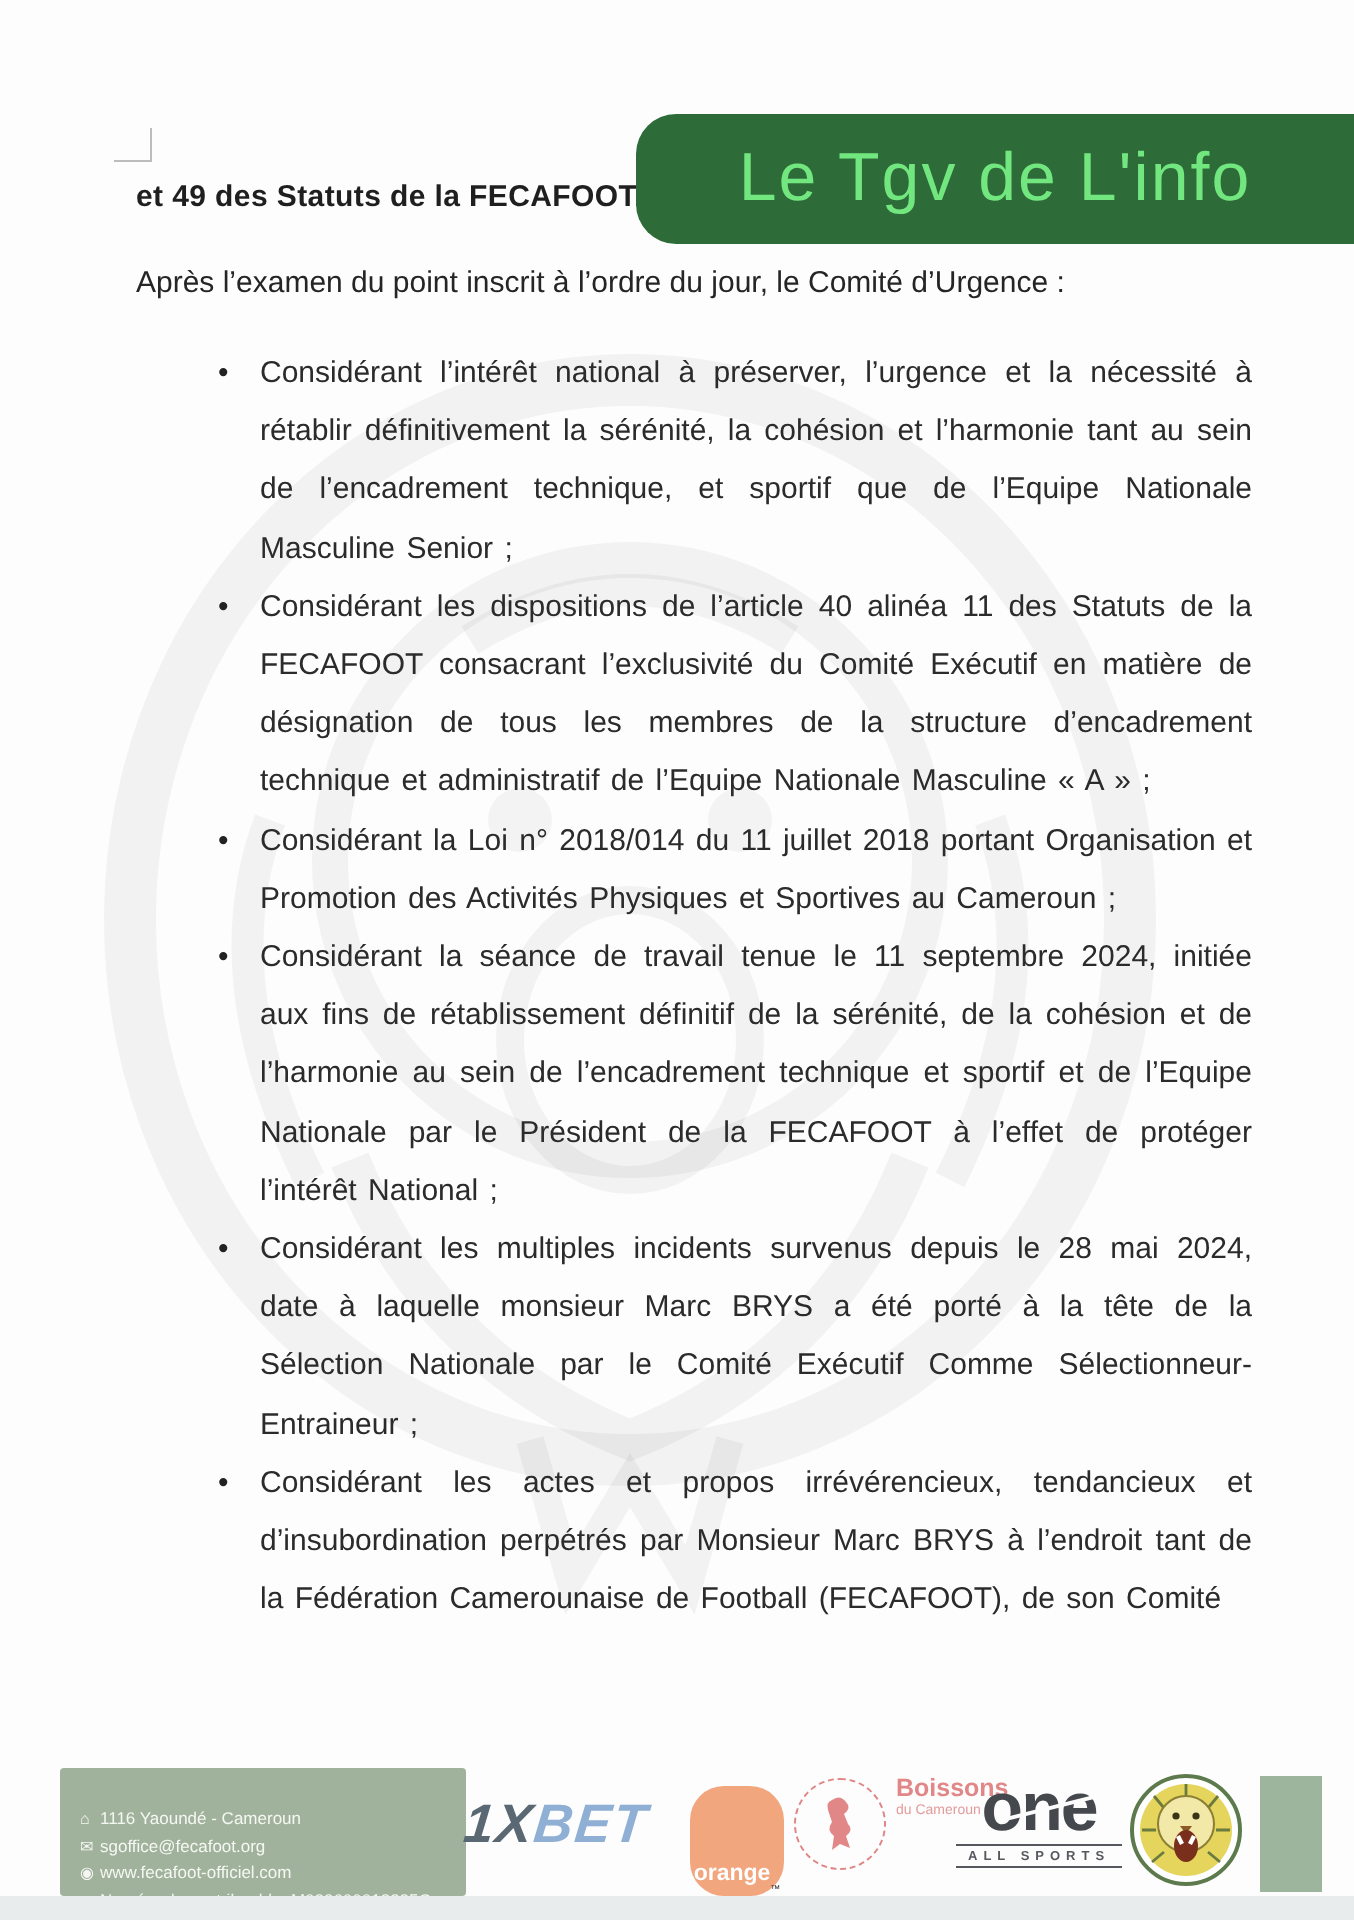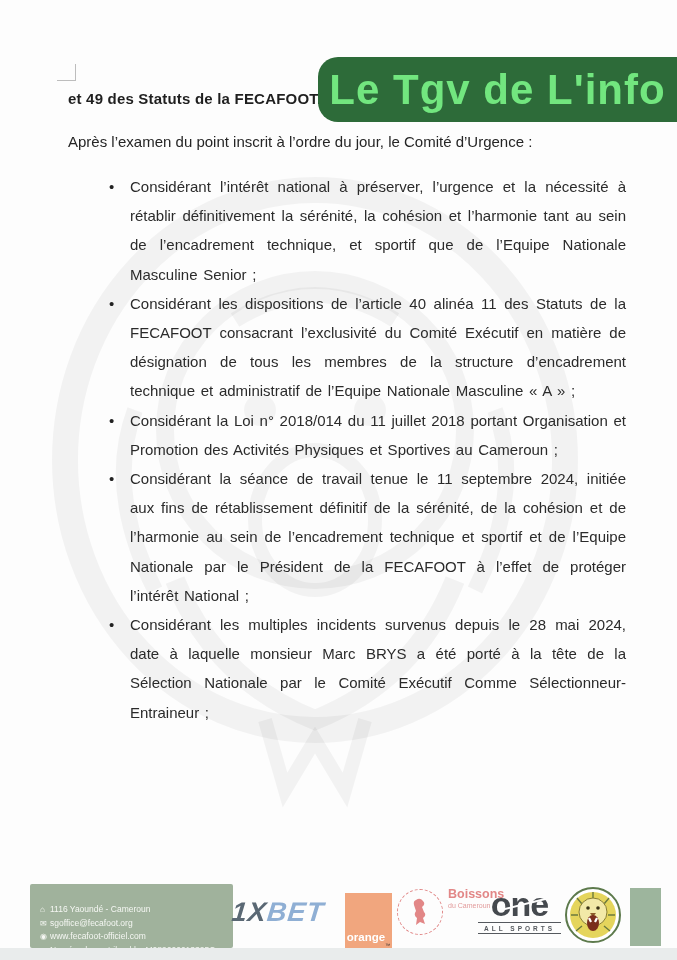--- a/index.html
+++ b/index.html
@@ -13,21 +13,21 @@
 
   
   .corner-mark{position:absolute;left:57px;top:64px;width:18px;height:16px;
         border-right:1.5px solid #bdbdbd;border-bottom:1.5px solid #bdbdbd;}
 
   .statutes-line{position:absolute;left:68px;top:90px;font-size:15px;font-weight:600;
         color:#1f1f1f;letter-spacing:.2px;}
 
   .banner{position:absolute;left:318px;top:57px;right:0;height:65px;
         border-radius:20px 0 0 20px;display:flex;align-items:center;justify-content:center;}
-  .banner-label{font-size:42px;font-weight:700;letter-spacing:1px;white-space:nowrap;}
+  .banner-label{font-size:34px;font-weight:400;letter-spacing:1px;white-space:nowrap;}
 
   .lead-line{position:absolute;left:68px;top:133px;font-size:15px;color:#252525;}
 
   .bullet-list{position:absolute;left:95px;top:158px;width:517px;margin:14px;padding:0;
         list-style:none;font-size:15px;line-height:29.2px;text-align:justify;
         word-spacing:1.5px;color:#2b2b2b;}
   .bullet-list li{position:relative;padding-left:21px;}
   .bullet-list li::before{content:"•";position:absolute;left:0;top:0;font-size:15px;color:#222;}
 
   
@@ -35,21 +35,21 @@
         background:#a0b29c;border-radius:2px;padding:19px 8px 0 10px;box-sizing:border-box;
         color:#f5f7f3;font-size:8.5px;line-height:12.5px;white-space:nowrap;overflow:hidden;}
   .footer-contact .ic{display:inline-block;width:10px;font-size:8px;}
   .footer-contact .indent{padding-left:10px;}
 
   .logo-1xbet{position:absolute;left:232px;top:897px;font-size:27px;font-weight:bold;
         font-style:italic;letter-spacing:1px;transform:skewX(-6deg);}
   .x1{color:#5a6874;} .xbet{color:#8fafd4;}
 
   .logo-orange{position:absolute;left:345px;top:893px;width:47px;height:55px;background:#f1a67e;
-        display:flex;align-items:flex-end;justify-content:center;}
+        display:flex;align-items:flex-end;justify-content:center;border-radius:17px;}
   .logo-orange span{color:#ffffff;font-size:11.5px;font-weight:600;padding-bottom:5px;}
   .logo-orange sup{font-size:5px;}
 
   .logo-boissons{position:absolute;left:397px;top:889px;display:flex;gap:5px;}
   .boissons-circle{width:46px;height:46px;border:1.6px dashed #e08585;border-radius:50%;
         display:flex;align-items:center;justify-content:center;box-sizing:border-box;}
   .boissons-text{display:flex;flex-direction:column;line-height:11px;}
   .boissons-line1{color:#e28787;font-size:12.5px;font-weight:600;}
   .boissons-line2{color:#e29b9b;font-size:7px;}
 
@@ -97,20 +97,21 @@
     </div>
 
     <div class="lead-line">Après l’examen du point inscrit à l’ordre du jour, le Comité d’Urgence :</div>
 
     <ul class="bullet-list">
       <li>Considérant l’intérêt national à préserver, l’urgence et la nécessité à rétablir définitivement la sérénité, la cohésion et l’harmonie tant au sein de l’encadrement technique, et sportif que de l’Equipe Nationale Masculine Senior ;</li>
       <li>Considérant les dispositions de l’article 40 alinéa 11 des Statuts de la FECAFOOT consacrant l’exclusivité du Comité Exécutif en matière de désignation de tous les membres de la structure d’encadrement technique et administratif de l’Equipe Nationale Masculine « A » ;</li>
       <li>Considérant la Loi n° 2018/014 du 11 juillet 2018 portant Organisation et Promotion des Activités Physiques et Sportives au Cameroun ;</li>
       <li>Considérant la séance de travail tenue le 11 septembre 2024, initiée aux fins de rétablissement définitif de la sérénité, de la cohésion et de l’harmonie au sein de l’encadrement technique et sportif et de l’Equipe Nationale par le Président de la FECAFOOT à l’effet de protéger l’intérêt National ;</li>
       <li>Considérant les multiples incidents survenus depuis le 28 mai 2024, date à laquelle monsieur Marc BRYS a été porté à la tête de la Sélection Nationale par le Comité Exécutif Comme Sélectionneur-Entraineur ;</li>
+      <li>Considérant les actes et propos irrévérencieux, tendancieux et d’insubordination perpétrés par Monsieur Marc BRYS à l’endroit tant de la Fédération Camerounaise de Football (FECAFOOT), de son Comité</li>
     </ul>
 
     <div class="footer-contact">
       <div>
         <span class="ic">⌂</span><span>1116 Yaoundé - Cameroun</span>
       </div>
       <div>
         <span class="ic">✉</span><span>sgoffice@fecafoot.org</span>
       </div>
       <div>

